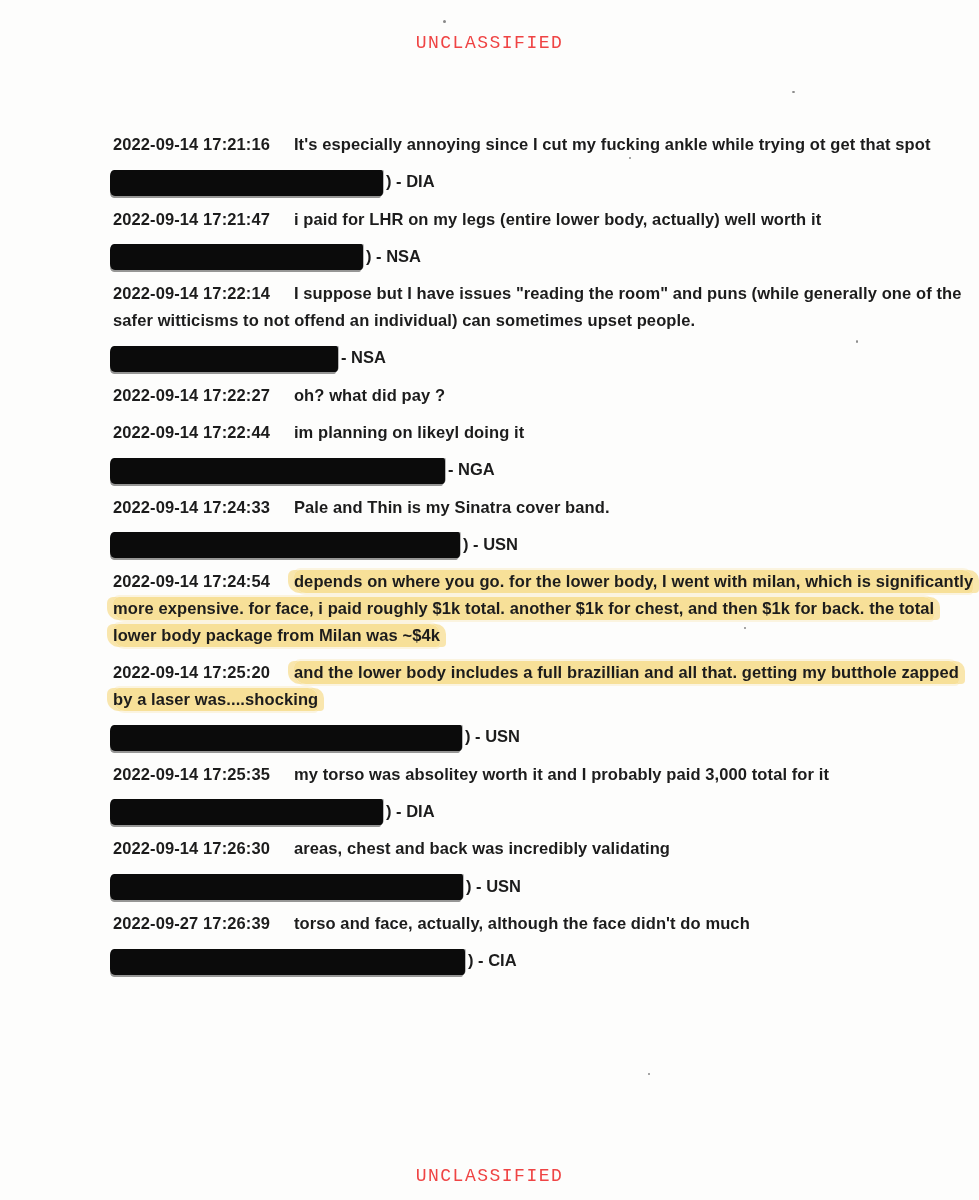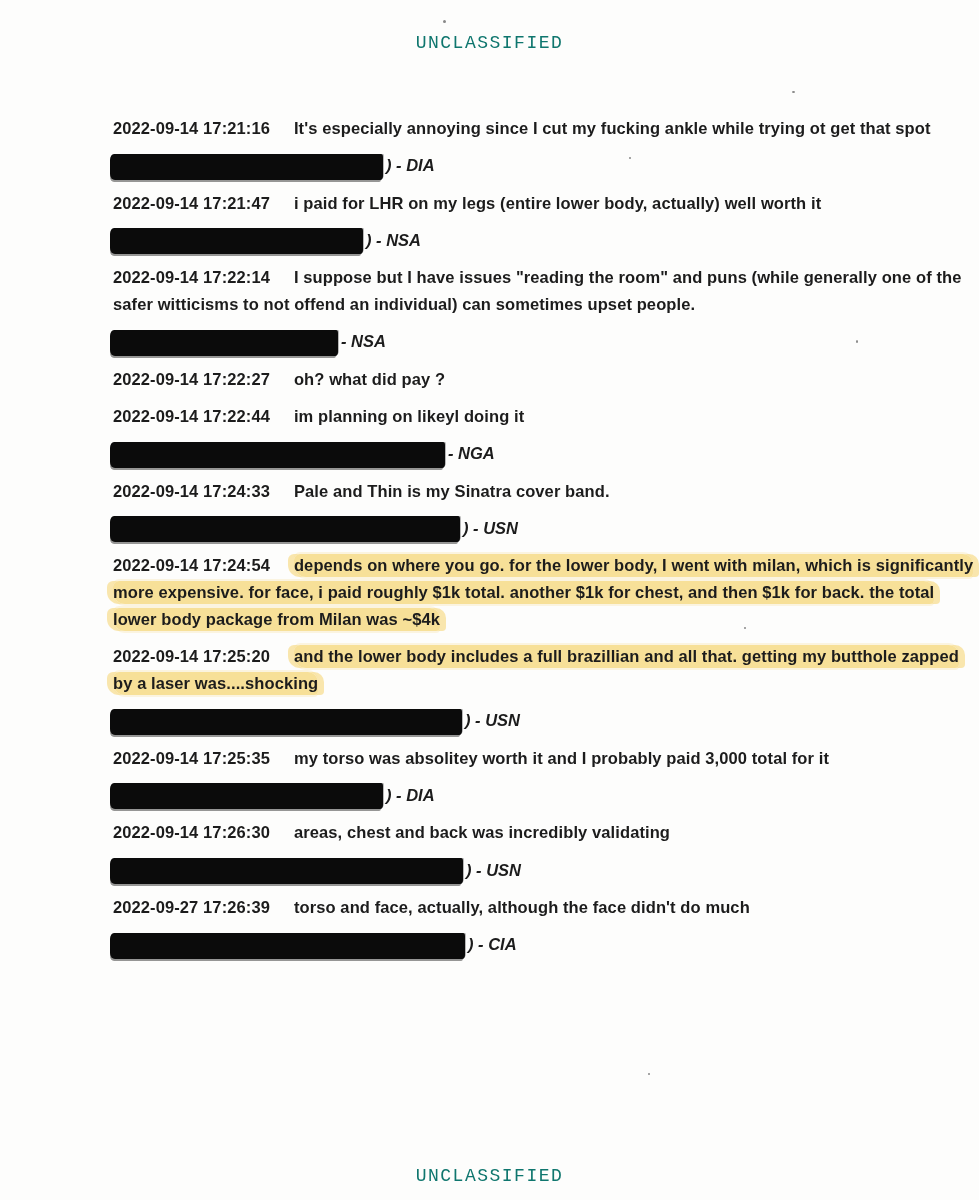--- a/index.html
+++ b/index.html
@@ -12,31 +12,31 @@
     overflow:hidden;
   }
   .page {
     position:relative;
     width:979px; height:1200px;
   }
   .classification {
     font-family:"Liberation Mono","DejaVu Sans Mono",monospace;
     font-size:18px;
     letter-spacing:1.5px;
-    color:#0f766e;
+    color:#ef4444;
     text-align:center;
   }
   .classification.top { padding-top:33px; }
   .classification.bottom {
     position:absolute;
     left:0; right:0;
     bottom:14px;
   }
   .content {
-    margin-top:62px;
+    margin-top:78px;
     padding-left:113px;
   }
   .entry {
     font-size:16.5px;
     font-weight:700;
     line-height:27px;
     margin-bottom:10px;
     letter-spacing:0.1px;
   }
   .timestamp {
@@ -52,21 +52,20 @@
     -webkit-box-decoration-break:clone;
     box-decoration-break:clone;
     padding:2px 0 3px 0;
   }
   .bar-row {
     margin:2px 0 10px 0;
     font-size:16.5px;
     font-weight:700;
     line-height:27px;
     white-space:nowrap;
-    font-style:italic;
   }
   .redaction-bar {
     display:inline-block;
     height:26px;
     margin-left:-3px;
     background:#0b0b0b;
     vertical-align:middle;
     border-radius:4px 2px 3px 5px / 6px 3px 4px 6px;
     box-shadow:-1px 3px 0 -1px rgba(25,25,25,0.45), 2px -1px 0 -1px rgba(25,25,25,0.3);
   }

